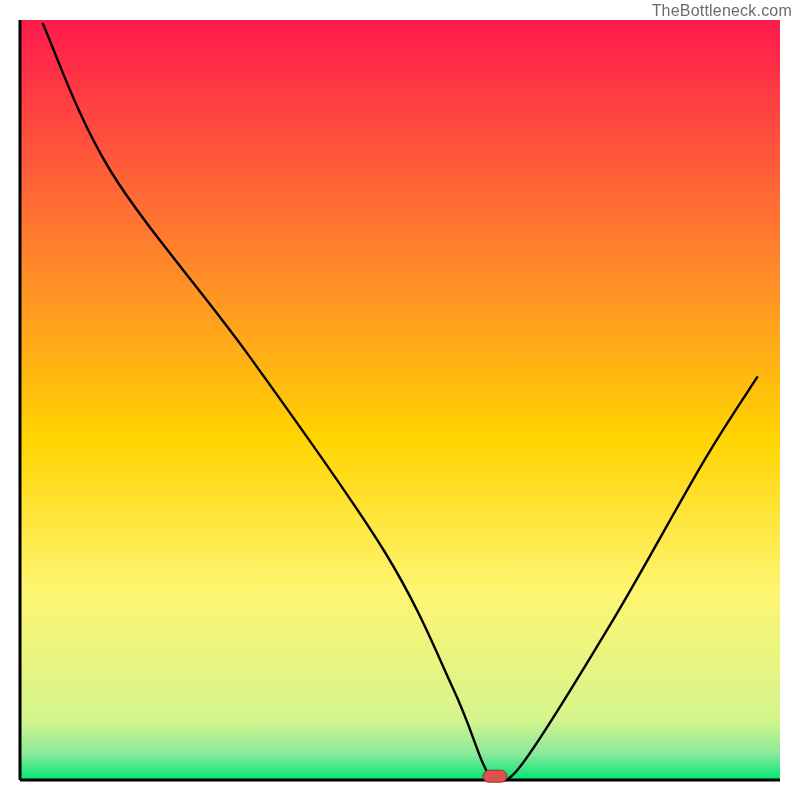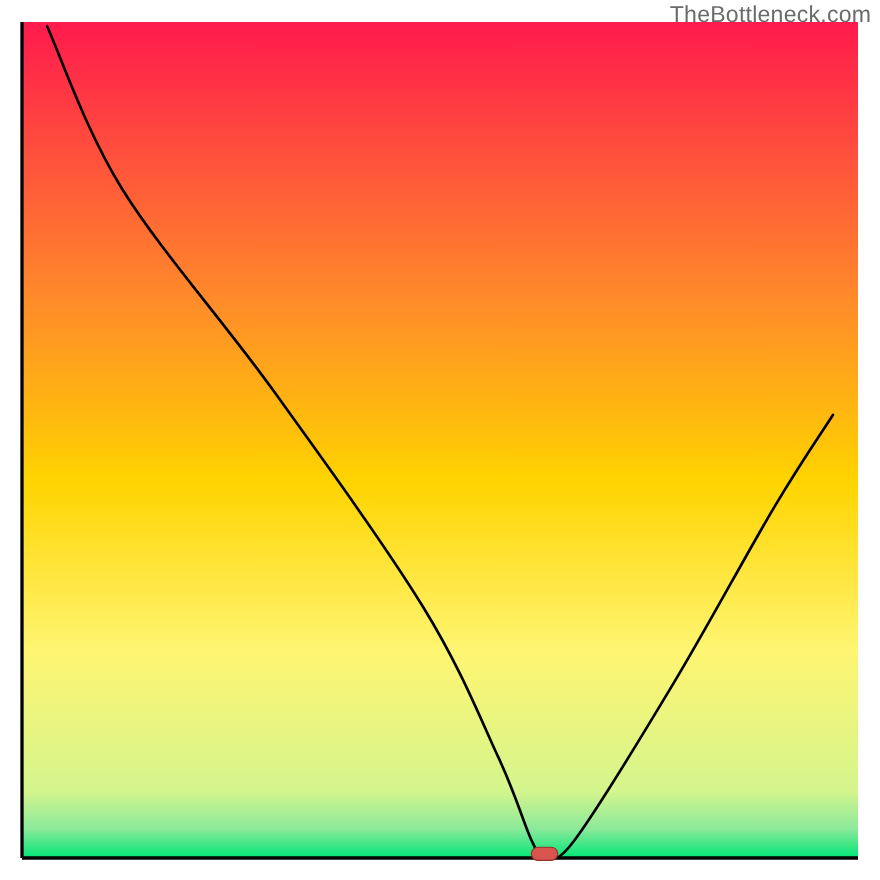--- a/index.html
+++ b/index.html
@@ -12,21 +12,21 @@
   }
   .chart-wrap {
     position: relative;
     width: 800px;
     height: 800px;
   }
   .watermark {
     position: absolute;
     top: 2px;
     right: 8px;
-    font-size: 21px;
+    font-size: 16px;
     font-weight: 500;
     color: #6b6b6b;
     letter-spacing: 0.2px;
     z-index: 10;
   }
   svg.plot {
     position: absolute;
     top: 0;
     left: 0;
     width: 800px;

